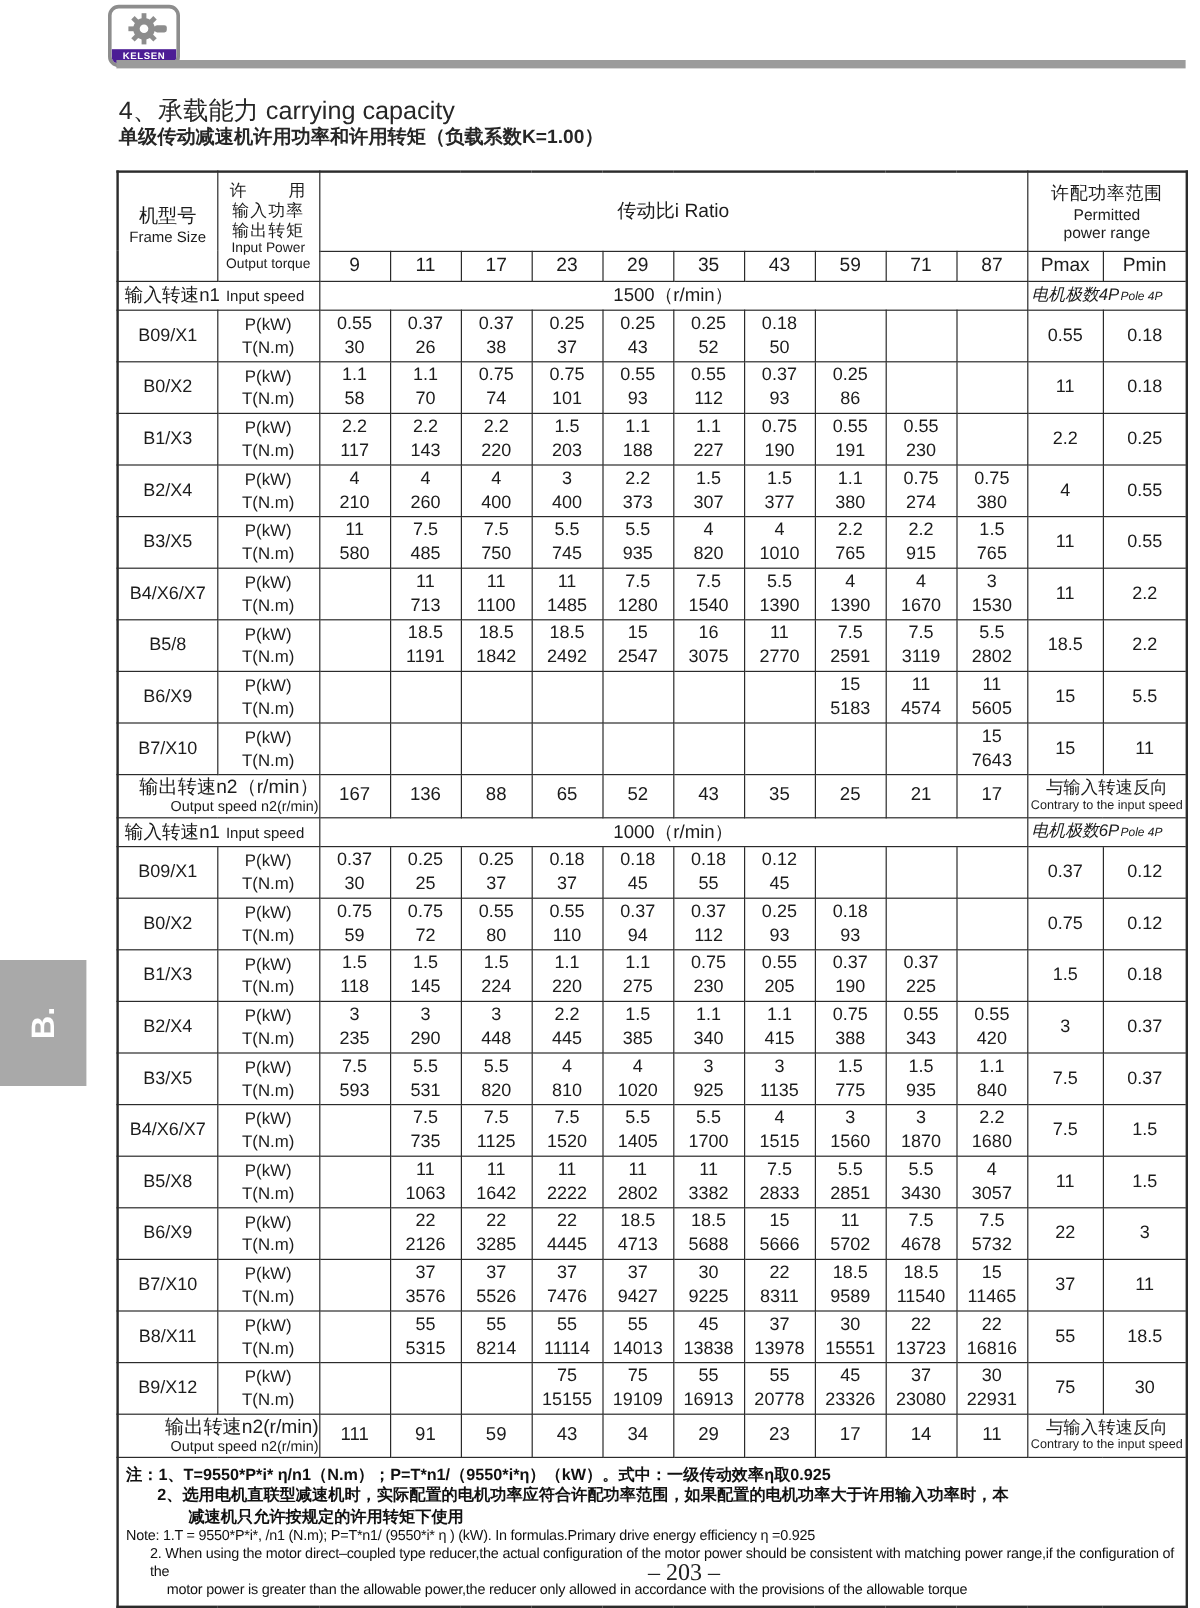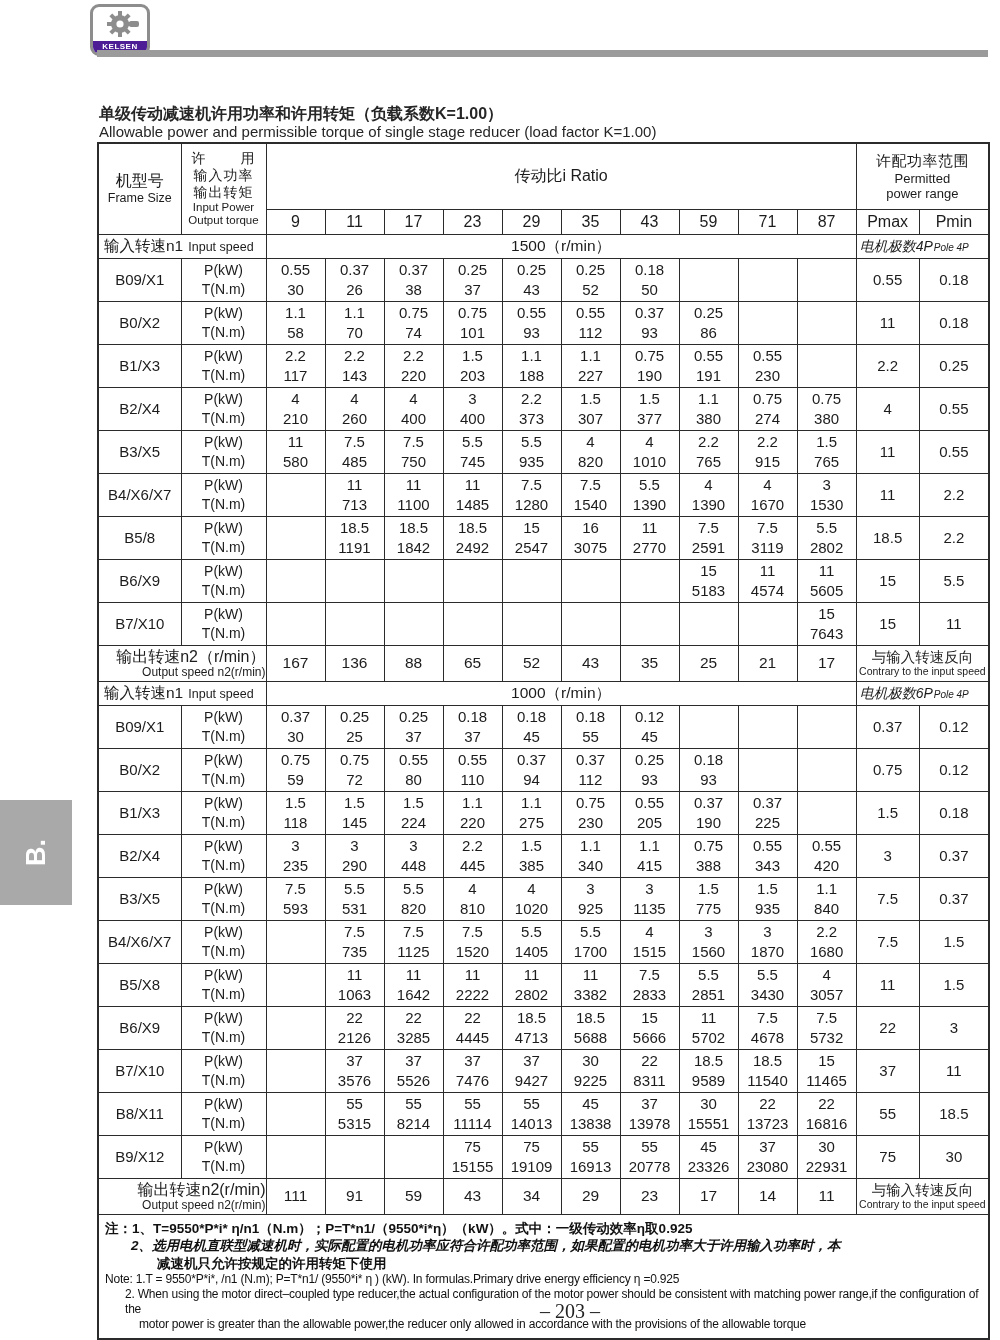--- a/index.html
+++ b/index.html
@@ -73,21 +73,21 @@
   .out-label { text-align: right; padding-left: 2px; }
   .out-label .zh15 { font-size: 16px; line-height: 18px; }
   .out-label .en11 { font-size: 12px; line-height: 13px; }
   .out-val { font-size: 15.5px; }
   .reverse-cell .zh13 { font-size: 14.5px; line-height: 16px; }
   .reverse-cell .en10 { font-size: 10.5px; line-height: 12px; }
 
   .notes-cell { text-align: left; padding: 5px 8px 6px 6px; }
   .note-zh { font-size: 13.5px; font-weight: bold; line-height: 17.5px; color: #111; }
   .note-en { font-size: 12px; line-height: 15px; color: #111; letter-spacing: -0.2px; }
-  .ind1 { padding-left: 26px; font-style: italic; }
+  .ind1 { padding-left: 26px; }
   .ind2 { padding-left: 52px; }
   .eind1 { padding-left: 20px; }
   .eind2 { padding-left: 34px; }
 
   
   .side-tab {
     position: absolute; left: 0; top: 800px; width: 72px; height: 105px;
     background: #a9a9a9; display: flex; align-items: center; justify-content: center;
   }
   .side-tab span {
@@ -116,22 +116,22 @@
             <rect x="30" y="12" width="10" height="6" rx="2"></rect>
           </g>
           <circle cx="21" cy="15" r="3.6" fill="#ffffff"></circle>
         </svg>
       </div>
       <div class="badge-bottom">KELSEN</div>
     </div>
   </div>
   <div class="gray-bar"></div>
 
+  <div class="title">4、承载能力 carrying capacity</div>
   <div class="sub-zh">单级传动减速机许用功率和许用转矩（负载系数K=1.00）</div>
-  <div class="sub-en">Allowable power and permissible torque of single stage reducer (load factor K=1.00)</div>
 
   <div class="tbl-wrap">
     <table>
       <colgroup>
         <col class="c-frame">
           <col class="c-pt">
         <col class="c-r">
           <col class="c-r">
           <col class="c-r">
           <col class="c-r">

